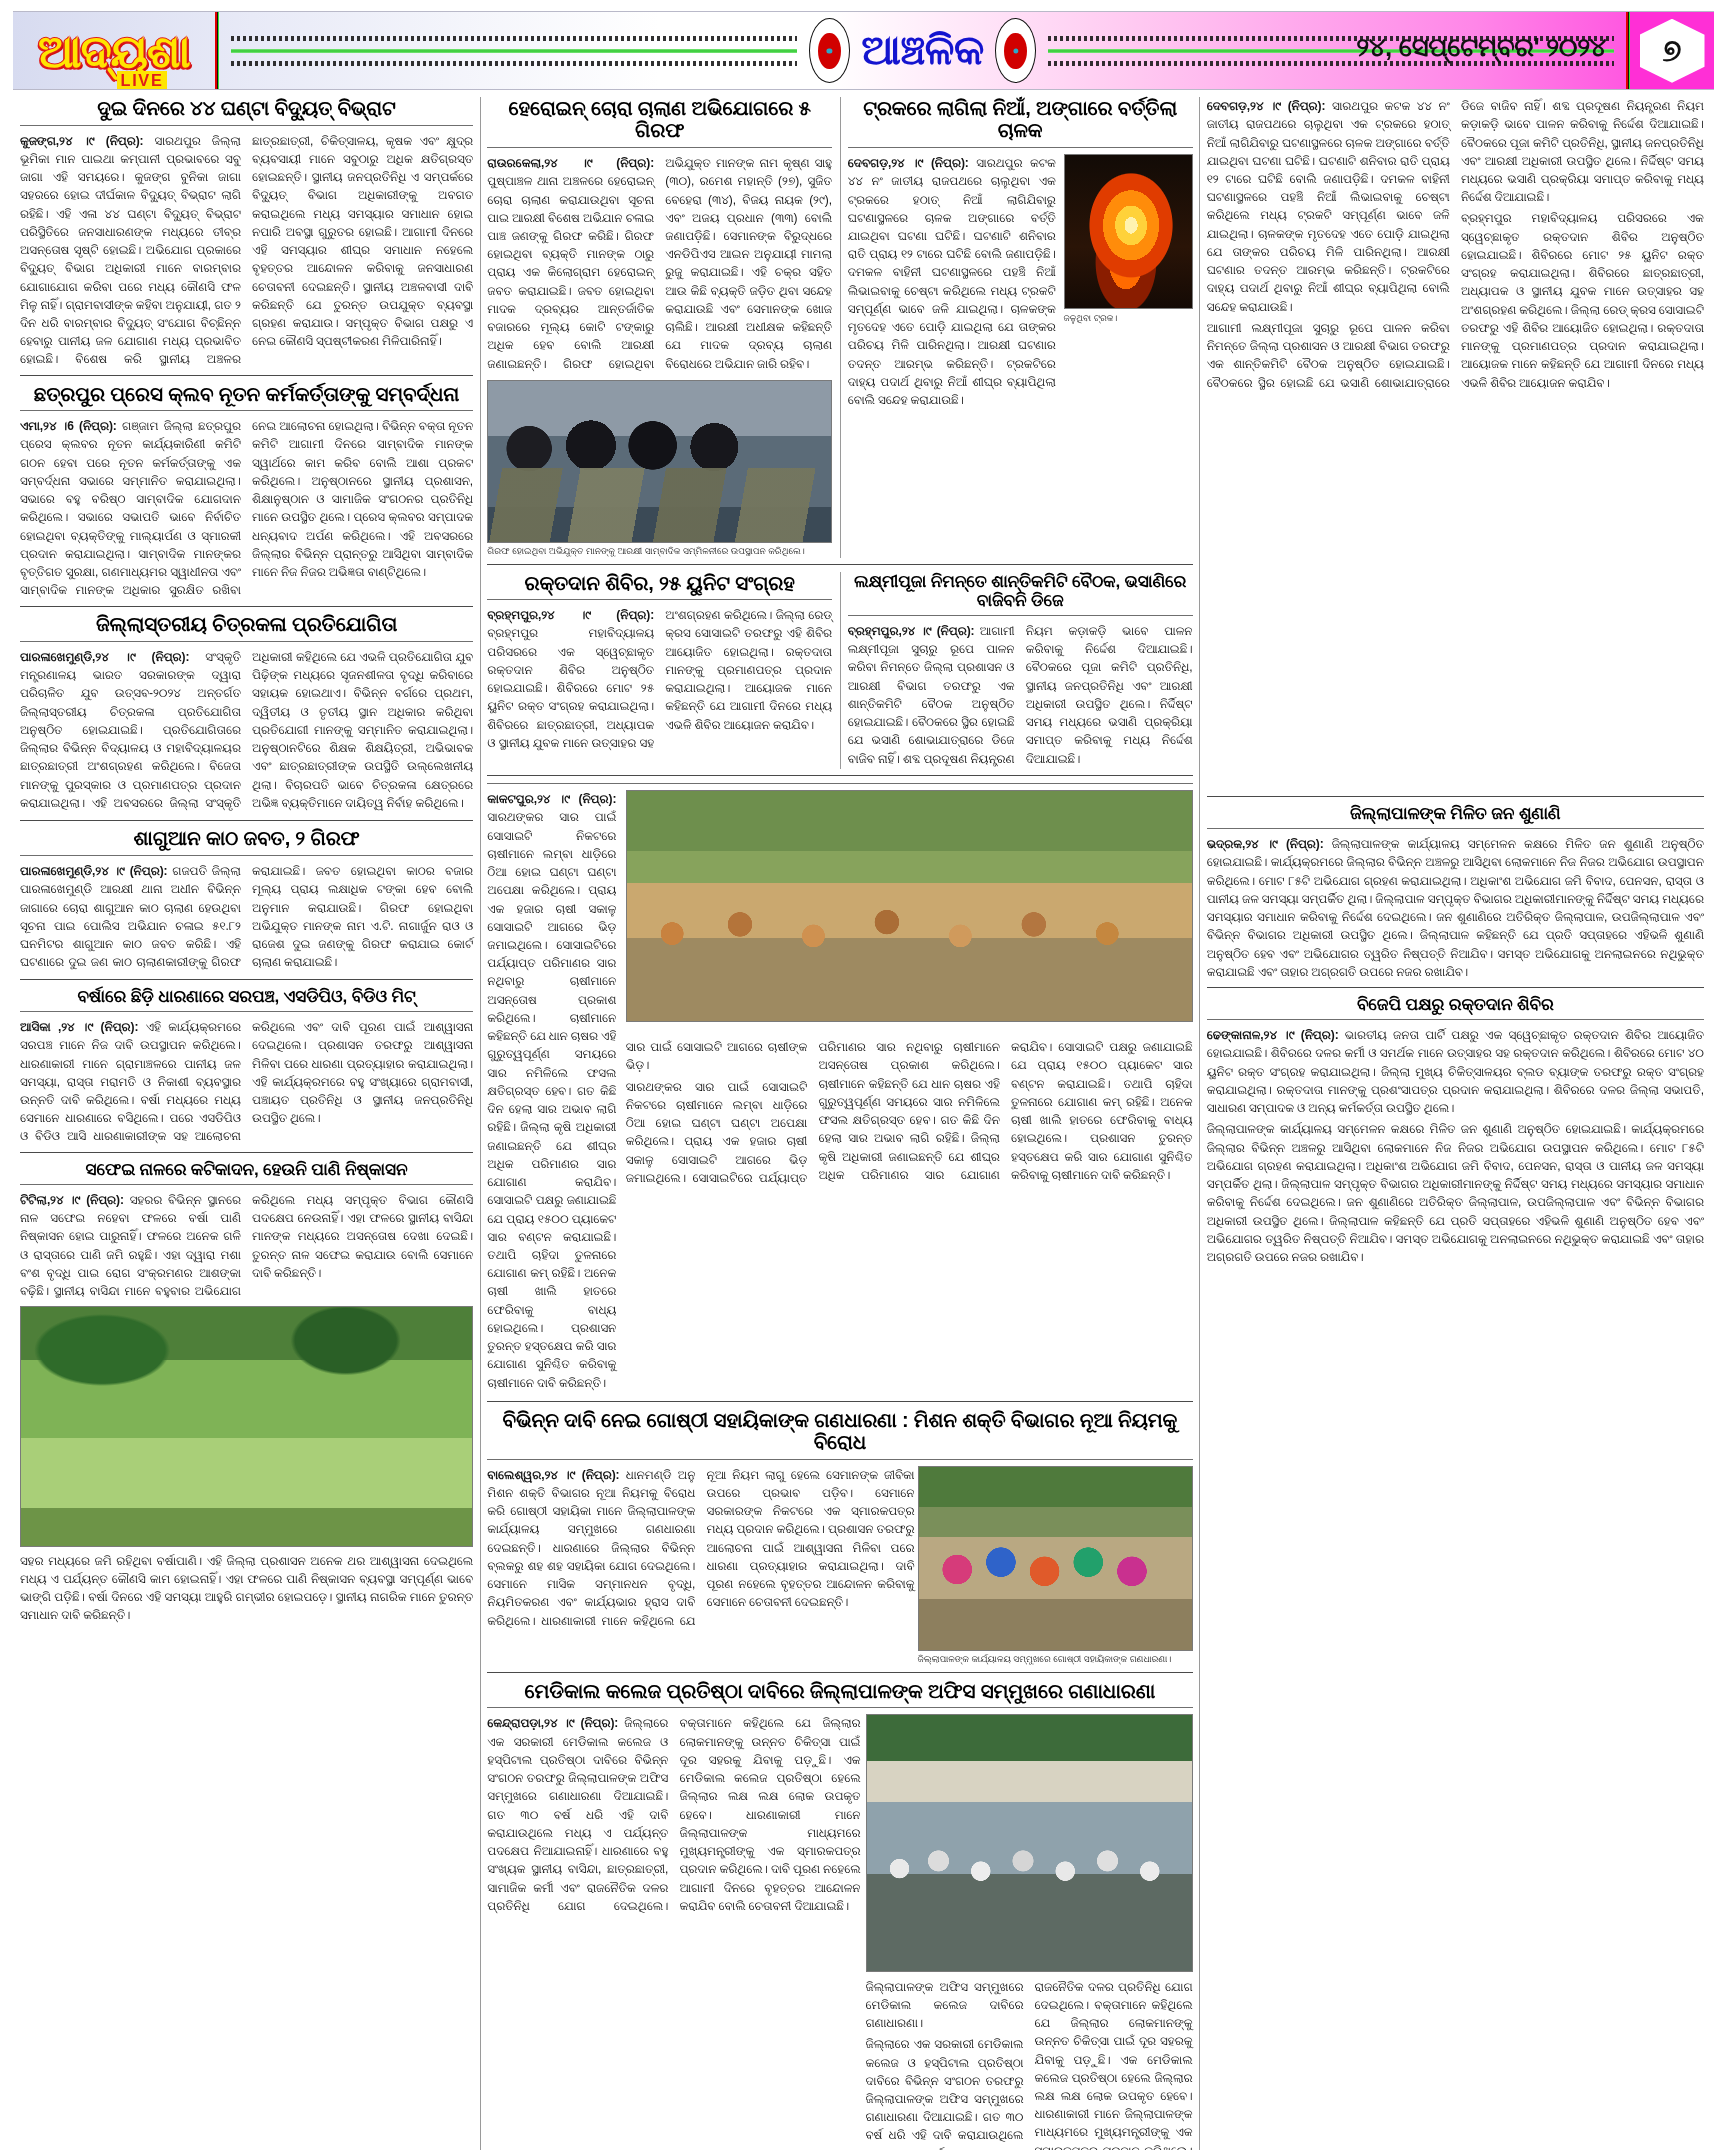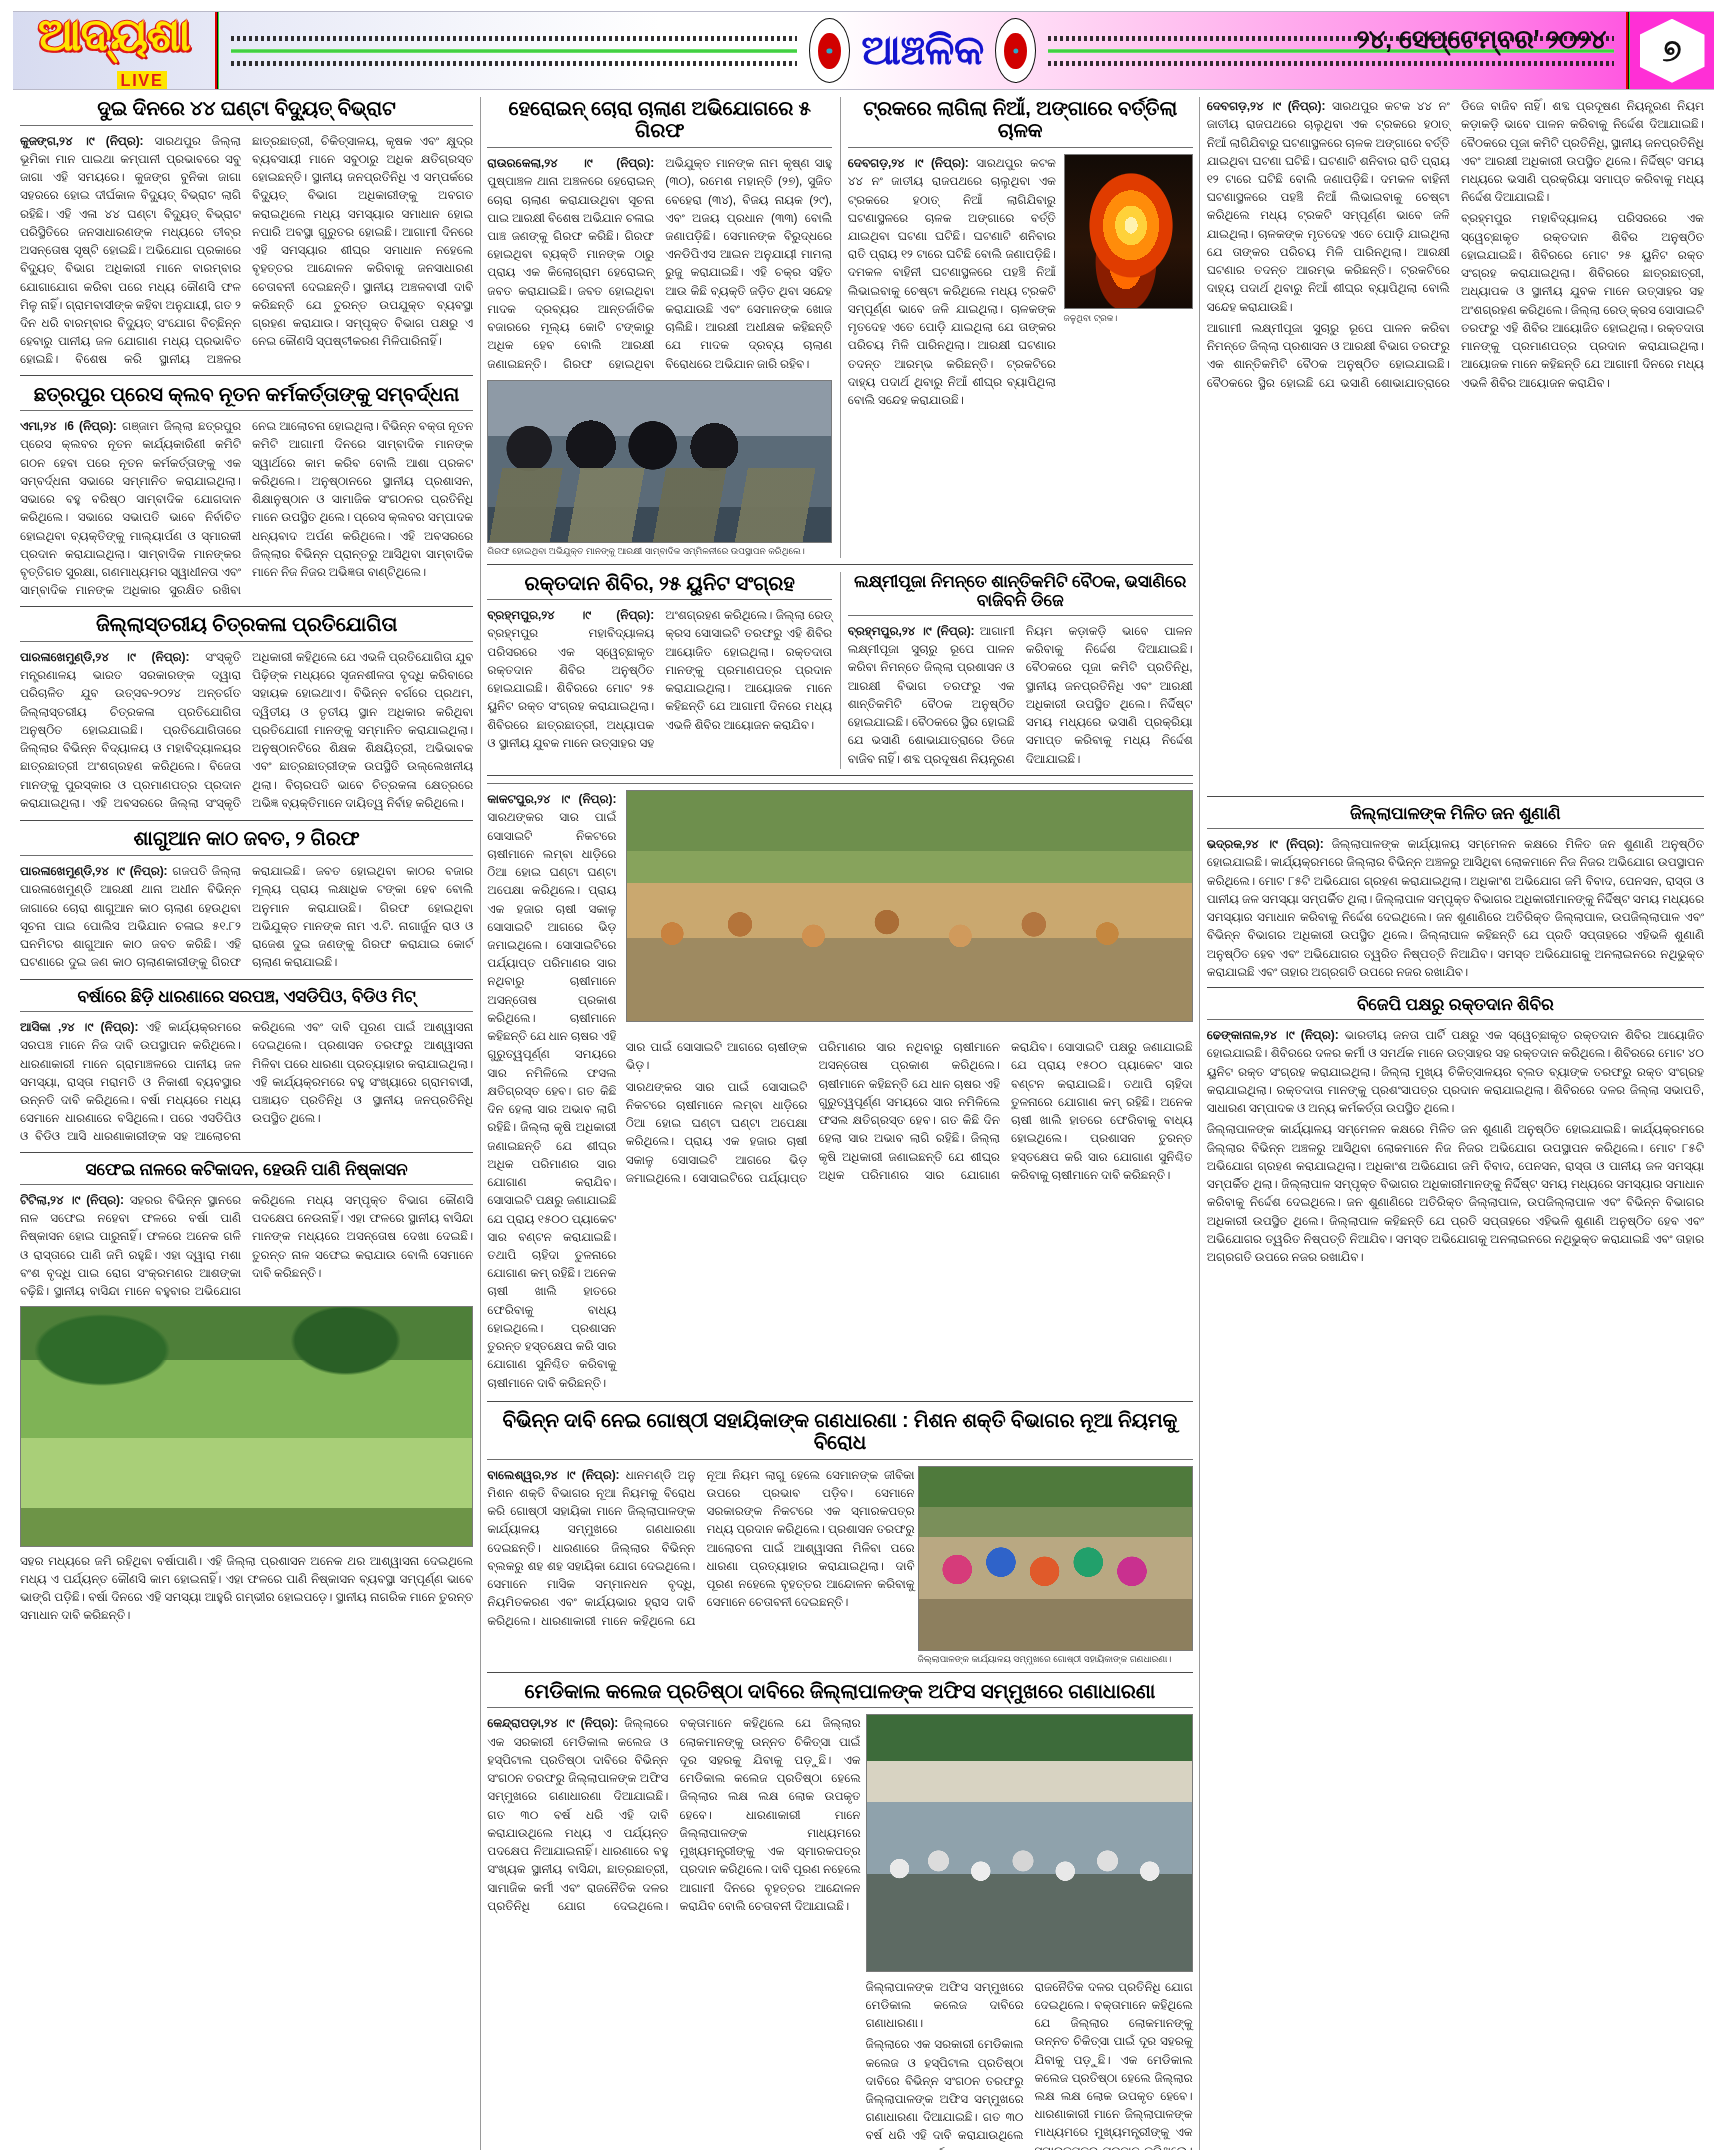--- a/index.html
+++ b/index.html
@@ -32,21 +32,21 @@
     background: linear-gradient(to right,
         #d7dbf0 0%, #e8eaf7 14%, #ffffff 38%, #ffffff 48%,
         #ffc9f1 66%, #ff86e8 86%, #ff3ddc 100%);
     overflow: hidden;
   }
   .mh-logo-box {
     width: 202px;
     display: flex;
     flex-direction: column;
     align-items: center;
-    justify-content: space-between;
+    justify-content: flex-end;
     position: relative;
     flex: none;
   }
   .mh-logo {
     font-size: 45px;
     font-weight: bold;
     color: #ffe400;
     letter-spacing: -0.9px;
     line-height: 1;
     text-shadow:
@@ -112,21 +112,21 @@
     flex: none;
     display:flex; align-items:center; justify-content:center;
     padding: 0 11.2px;
     font-size: 41px; font-weight: bold; color: #1414cf;
     letter-spacing: -0.4px;
     white-space: nowrap;
   }
   .mh-date-wrap {
     position: absolute;
     right: 108px;
-    top: 12px;
+    top: 20px;
     font-size: 26px;
     font-weight: bold;
     color: #111;
     white-space: nowrap;
     letter-spacing: -0.4px;
   }
   .mh-pageno {
     width: 84px; flex: none;
     display:flex; align-items:center; justify-content:center;
     background: #ff2fd6;

